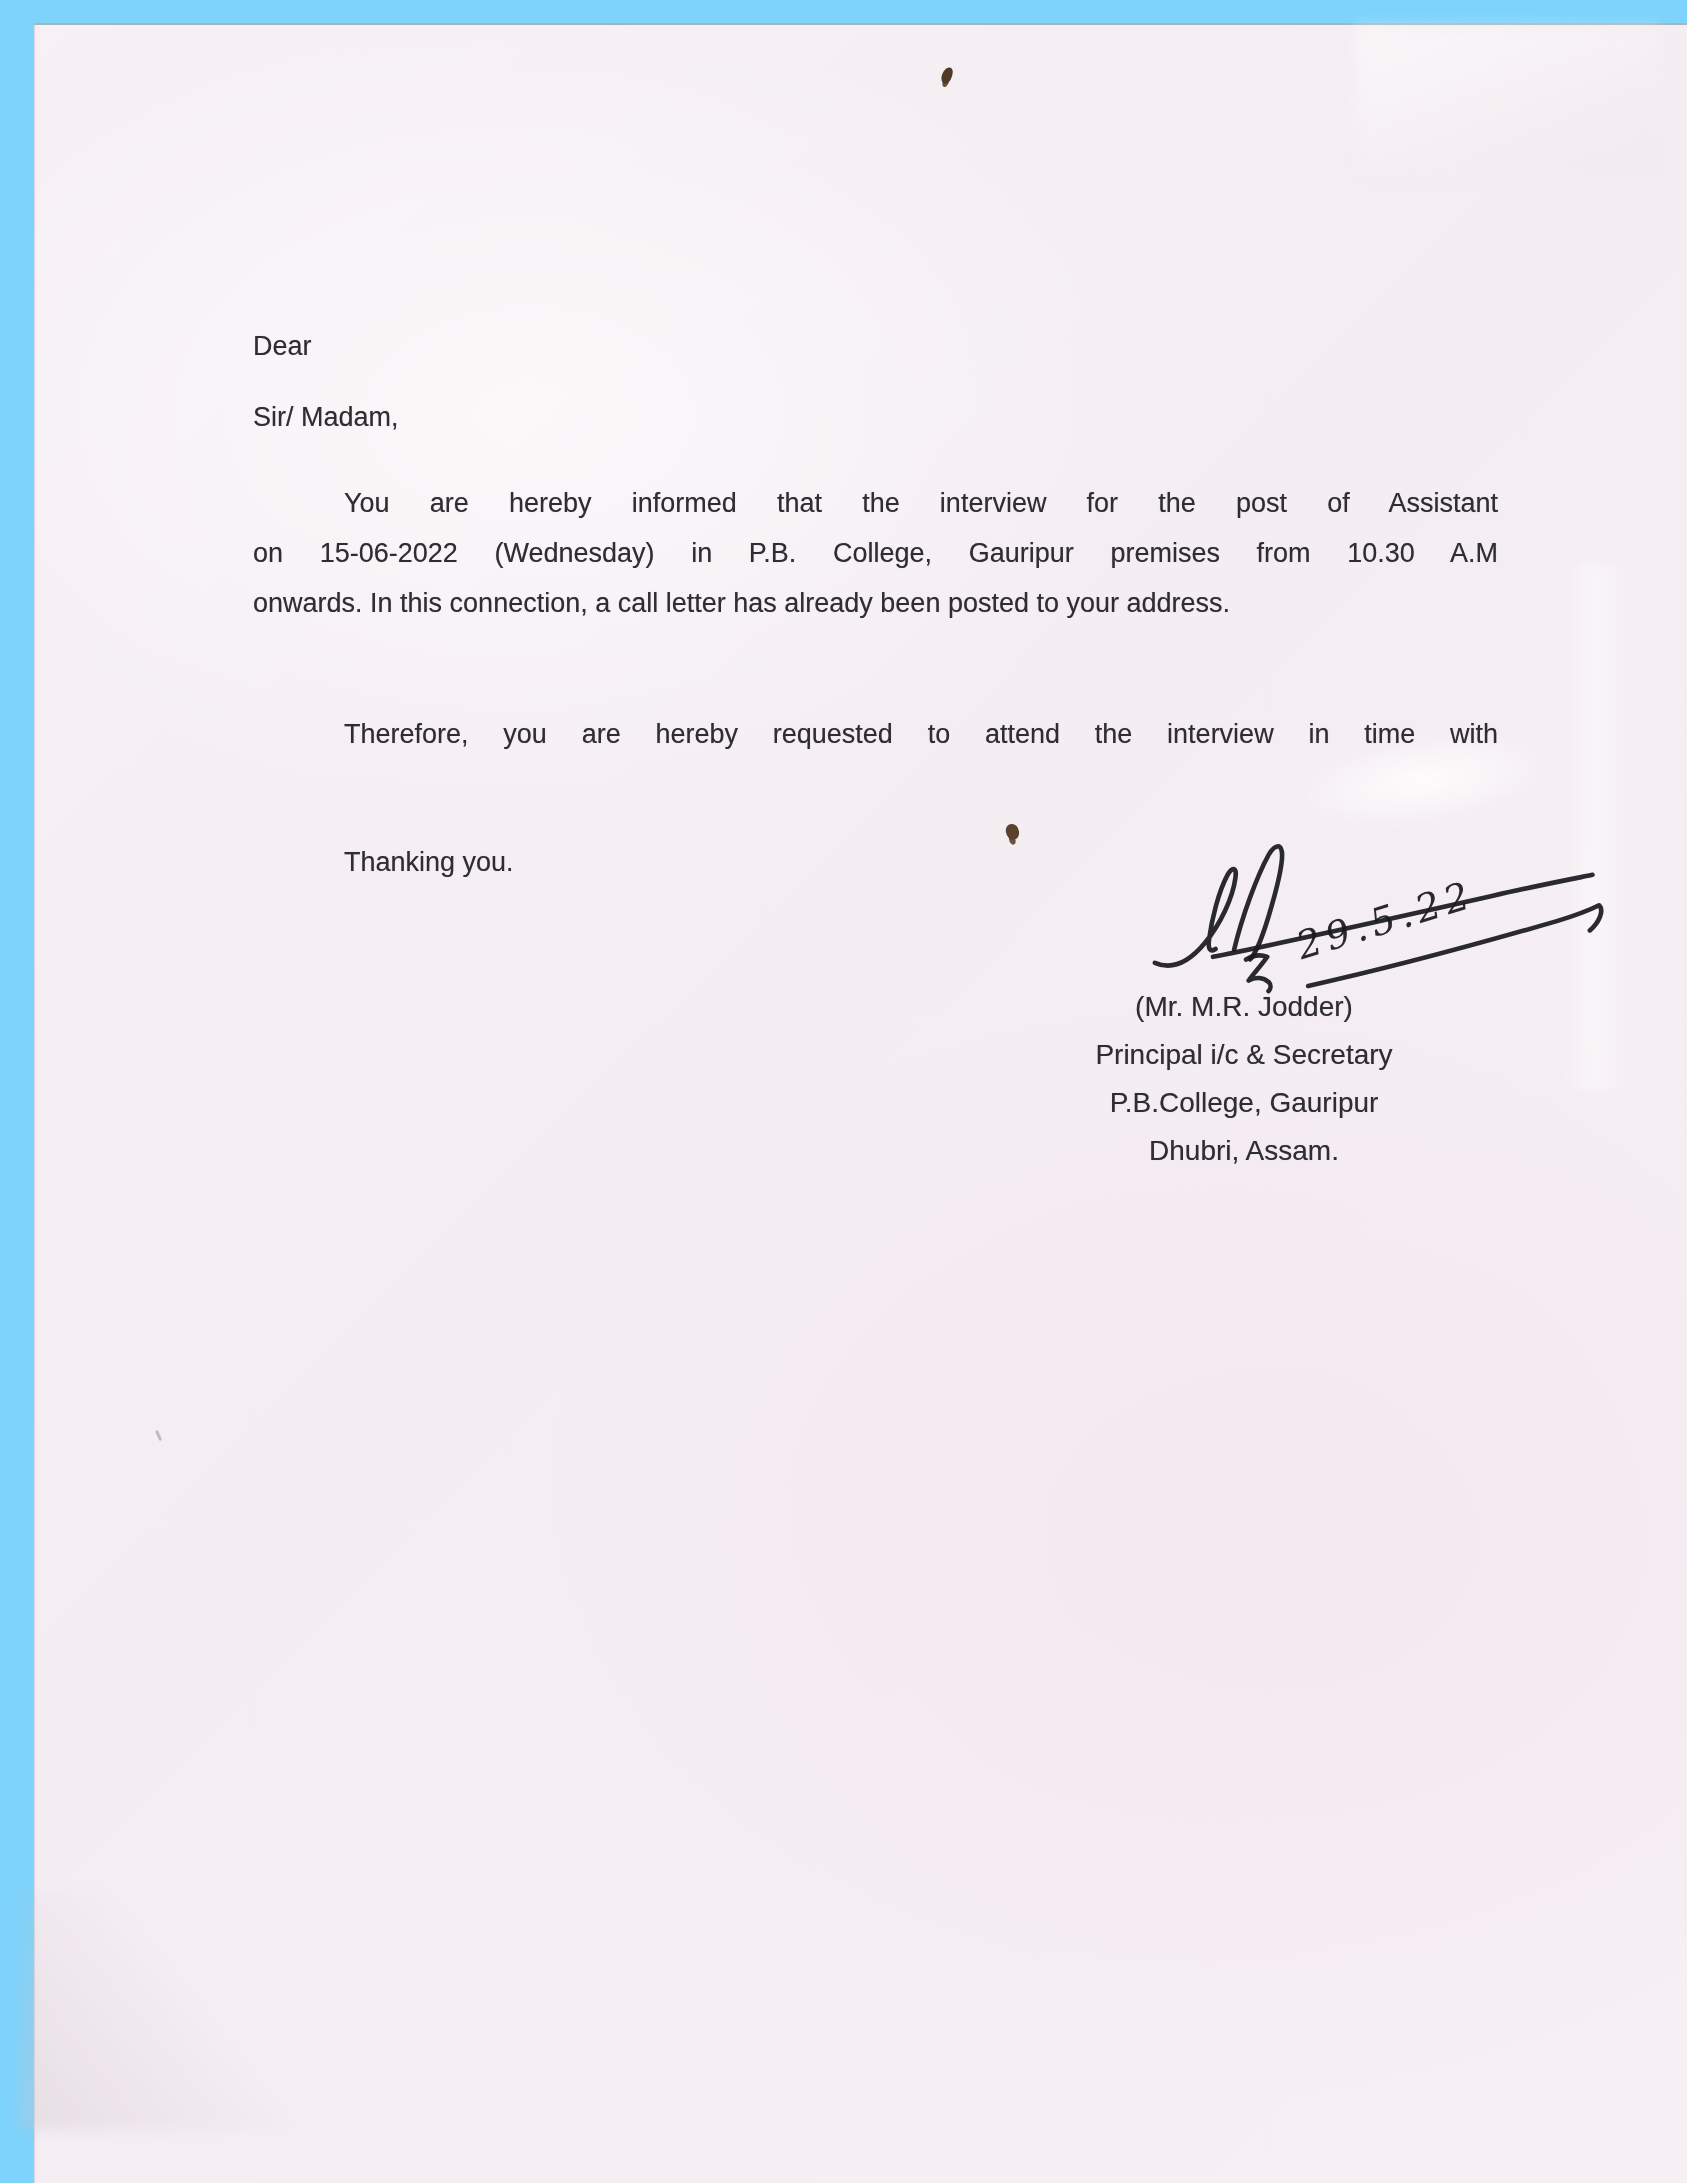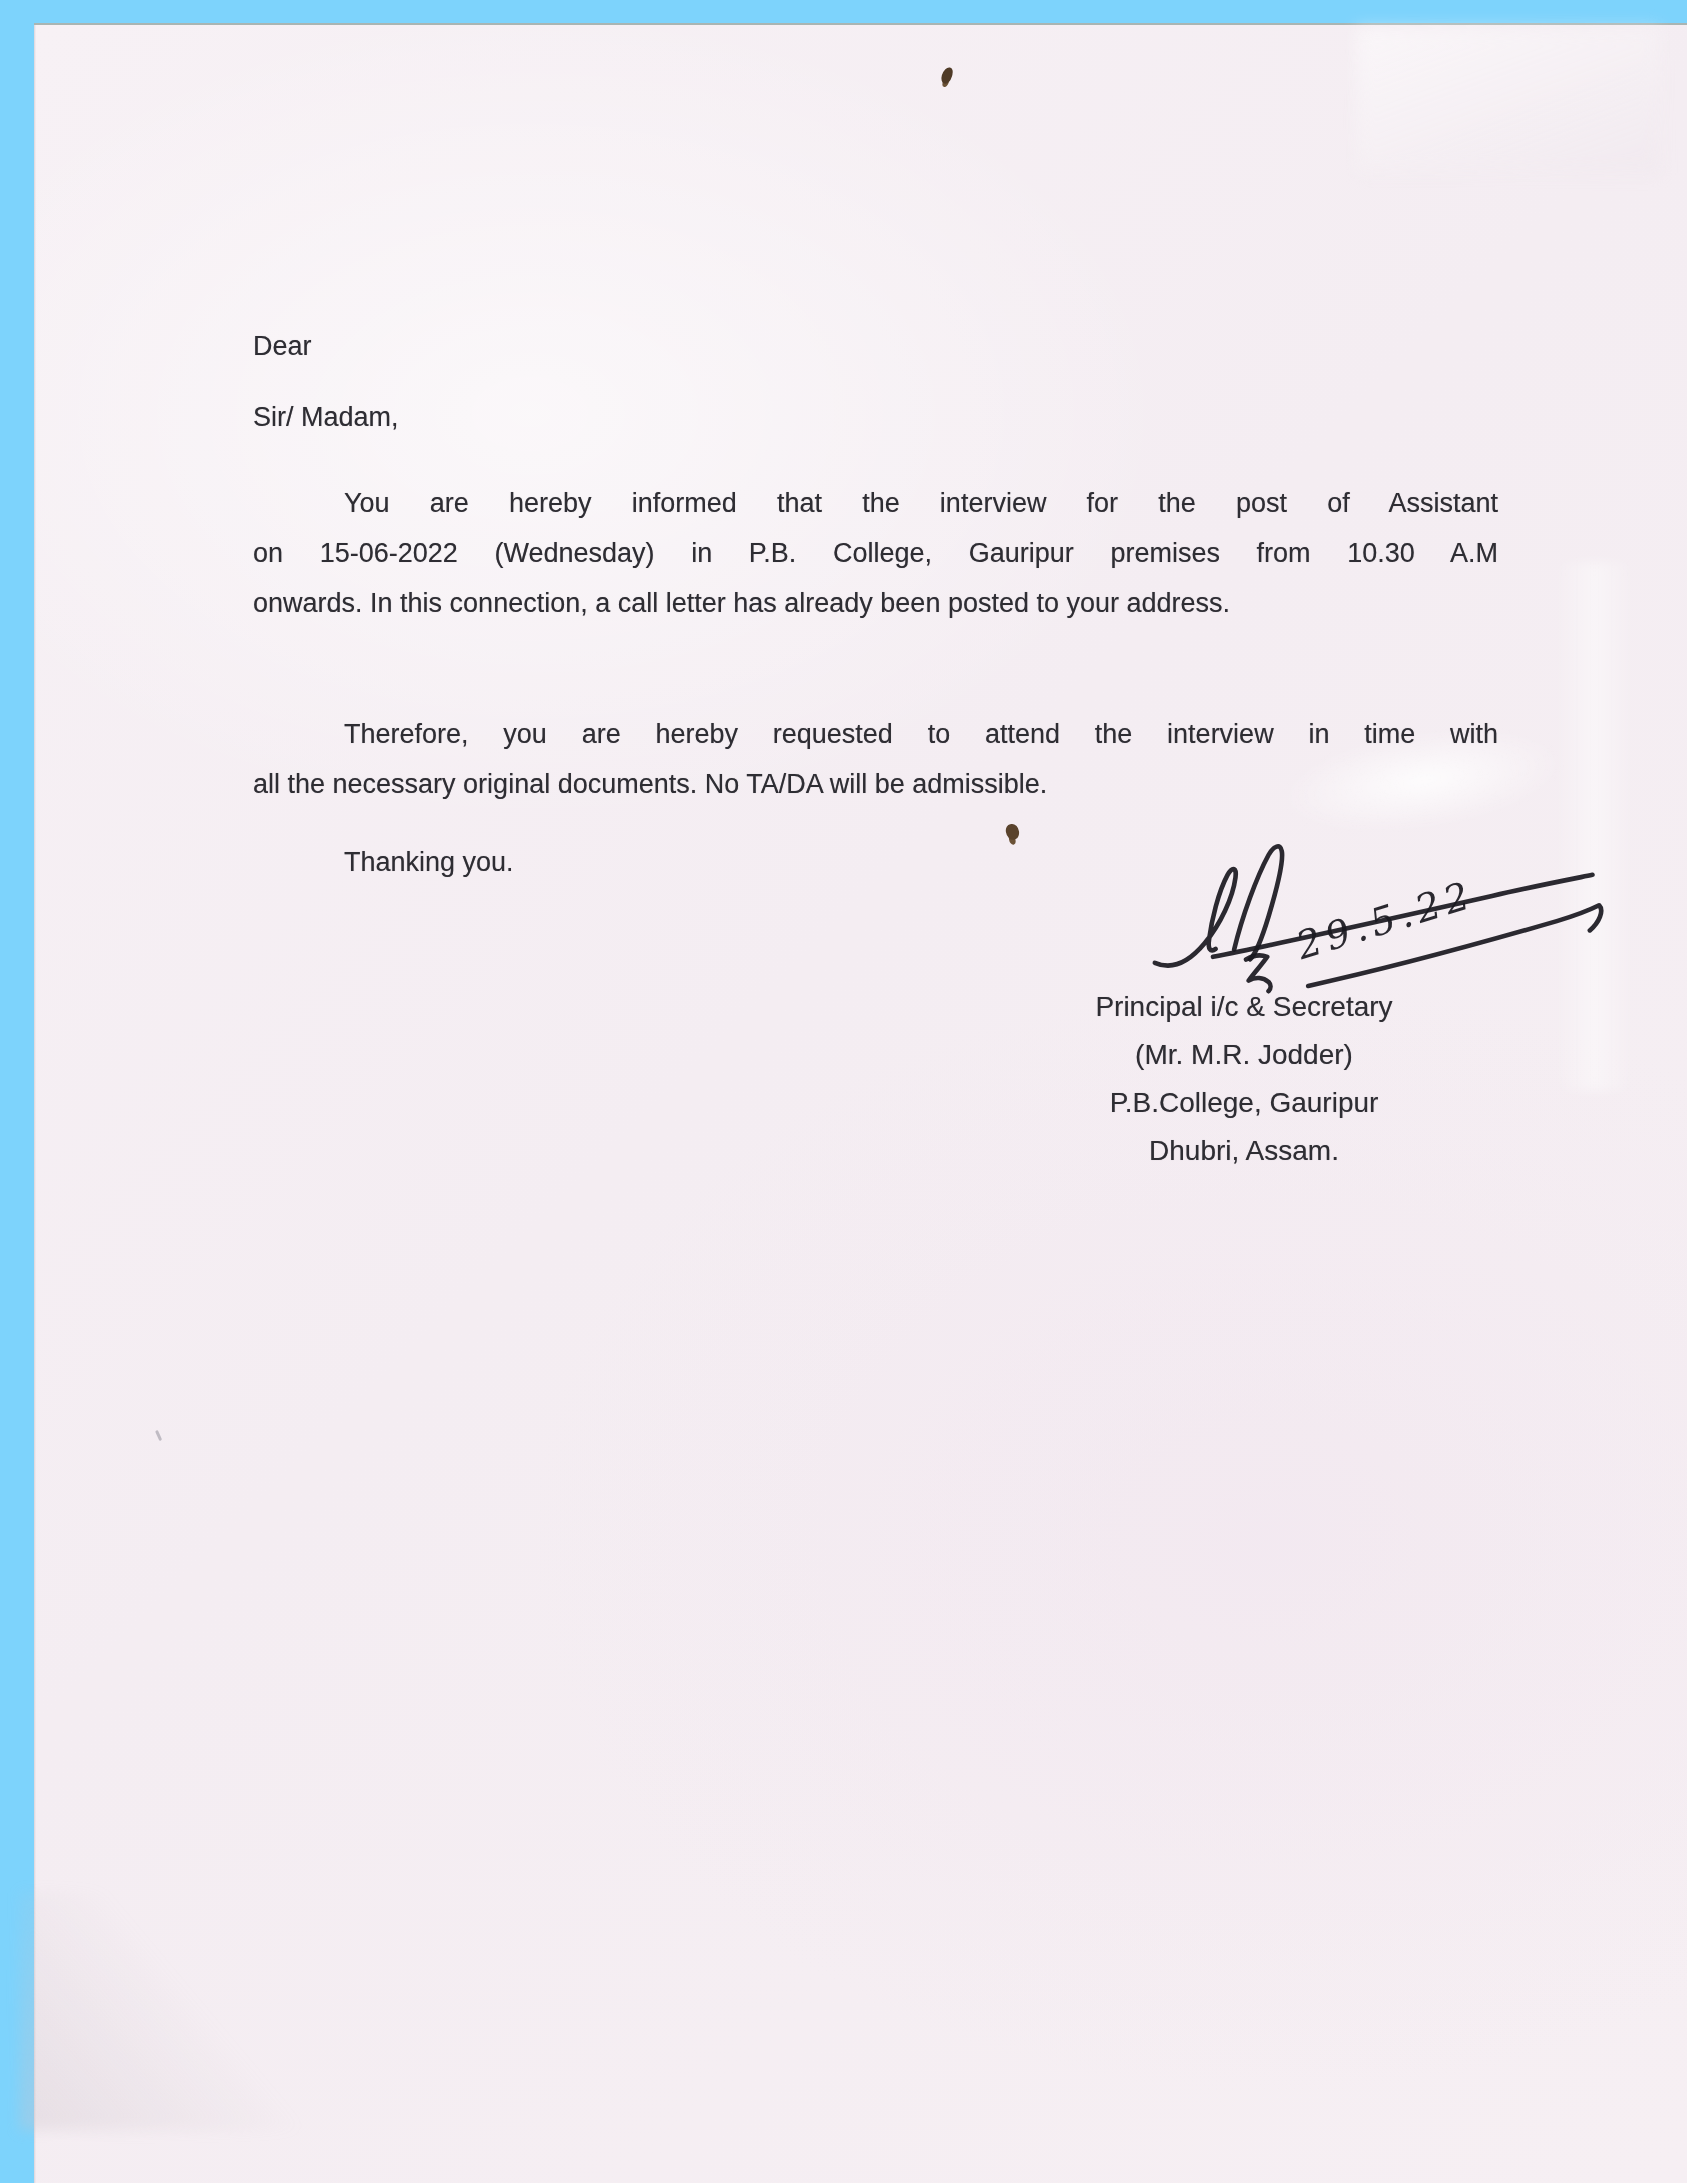--- a/index.html
+++ b/index.html
@@ -124,37 +124,36 @@
   <div class="txt" style="left:253px;top:397px;line-height:40px;text-align:center;">Sir/ Madam,</div>
 
   <div class="txt para" style="left:253px;top:478px;">
       <div class="line first just">You are hereby informed that the interview for the post of Assistant</div>
       <div class="line just">on 15-06-2022 (Wednesday) in P.B. College, Gauripur premises from 10.30 A.M</div>
       <div class="line">onwards. In this connection, a call letter has already been posted to your address.</div>
     </div>
 
   <div class="txt para" style="left:253px;top:709px;">
       <div class="line first just">Therefore, you are hereby requested to attend the interview in time with</div>
-      <div class="line">all the necessary original documents. No TA/DA will be admissible.</div>
     </div>
 
   <div class="txt" style="left:344px;top:842px;line-height:40px;text-align:right;">Thanking you.</div>
 
   <svg id="signature-svg" viewBox="0 0 720 270">
     <path d="M30,205 C55,216 80,206 105,176 C130,146 148,106 152,76 C154,62 148,58 140,72 C126,98 116,140 112,170 C110,184 114,190 122,184"></path>
     <path d="M150,185 C162,135 184,75 202,42 C210,28 220,24 222,36 C225,52 214,95 202,135 C192,168 182,192 174,200"></path>
     <path d="M168,200 C178,194 190,192 200,196 C192,208 180,220 172,232 C182,226 194,227 202,234 C206,238 206,244 202,248"></path>
     <path d="M118,196 C220,176 380,140 540,104 C600,90 652,80 692,72"></path>
     <path d="M262,240 C362,218 500,182 638,142 C668,133 690,124 702,118 C710,126 702,144 688,156"></path>
     <text x="252" y="200" transform="rotate(-17 252 200)">29.5.22</text>
   </svg>
 
   <div class="txt" id="signoff" style="left:1029px;top:983px;">
+    <div>(Mr. M.R. Jodder)</div>
     <div>Principal i/c &amp; Secretary</div>
-    <div>(Mr. M.R. Jodder)</div>
     <div>P.B.College, Gauripur</div>
     <div>Dhubri, Assam.</div>
   </div>
 
   <div class="speck" id="speck-top"></div>
   <div class="speck" id="speck-mid"></div>
   <div class="speck" id="mark-left"></div>
 
 </div>
 

